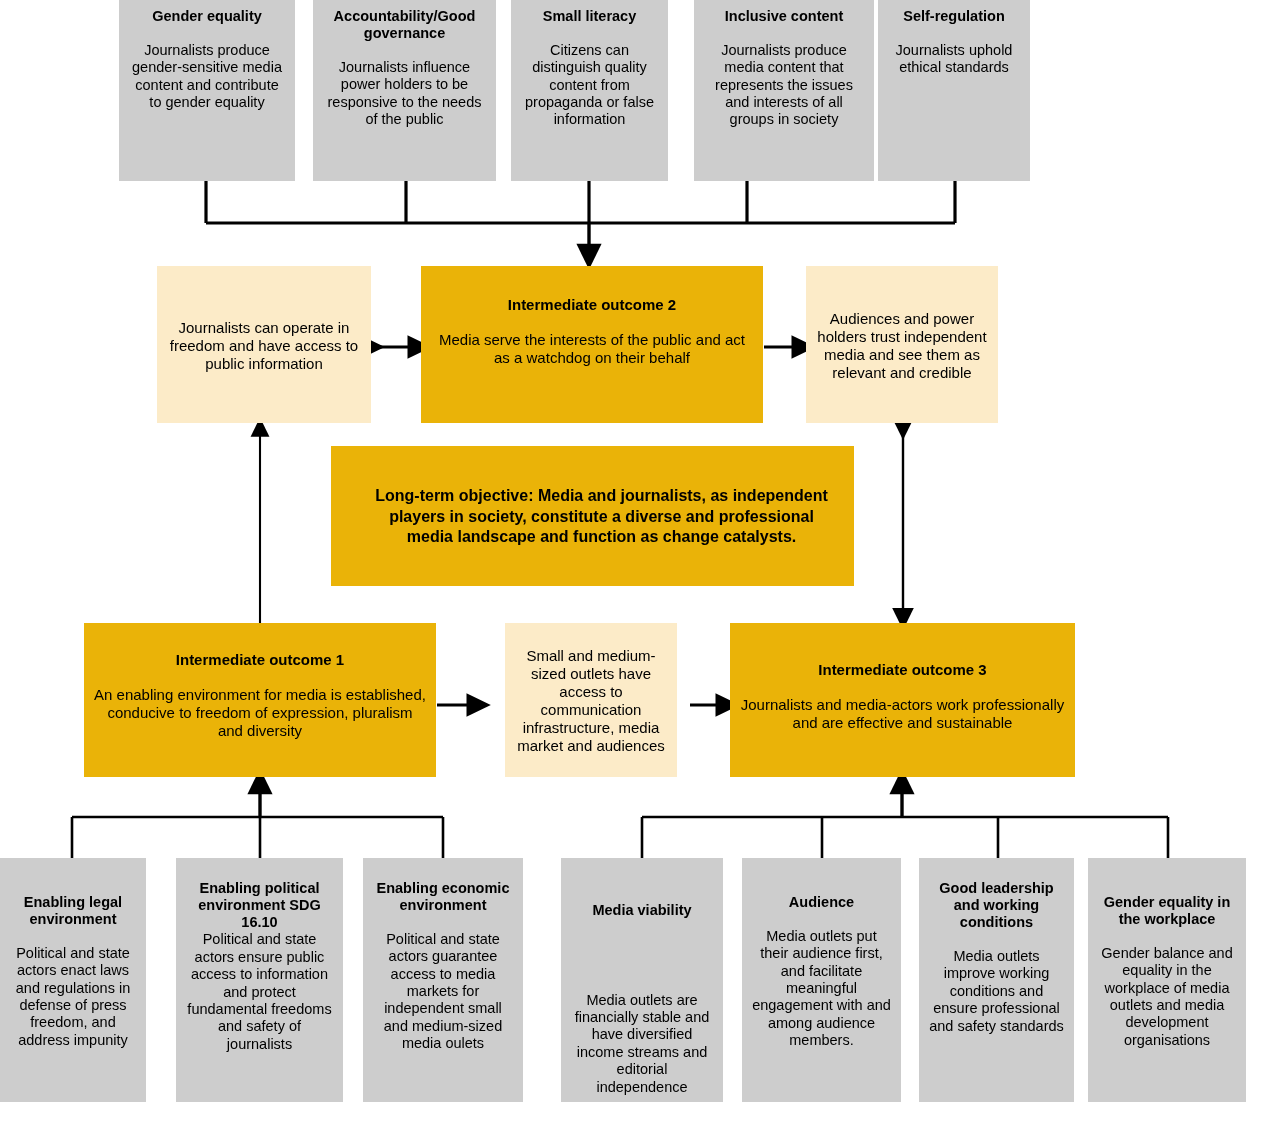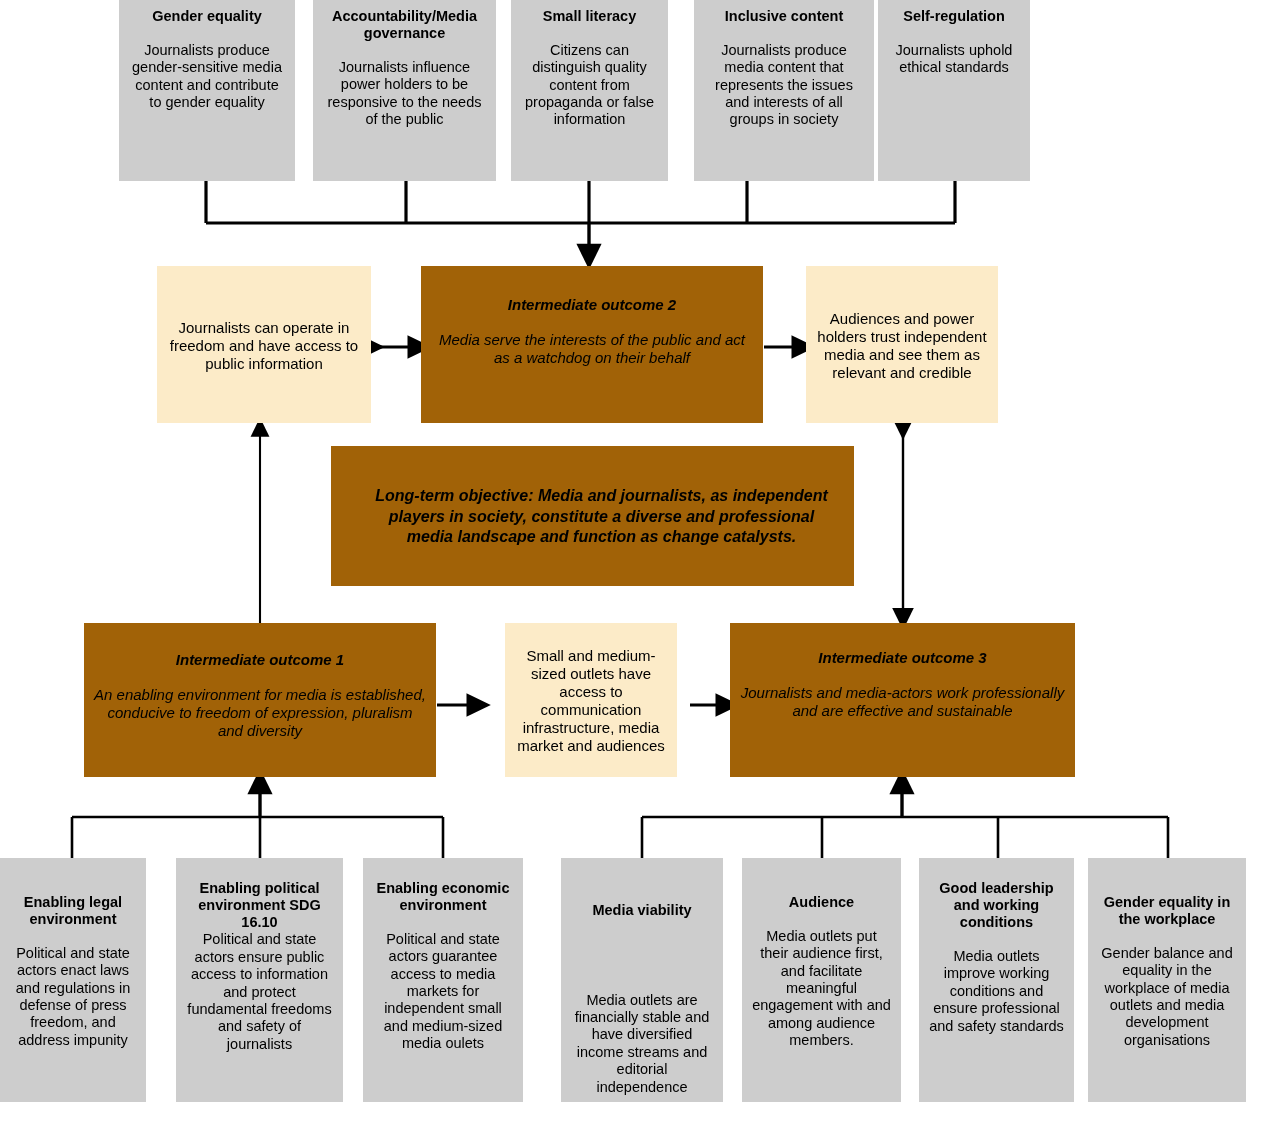--- a/index.html
+++ b/index.html
@@ -7,21 +7,21 @@
   body{width:1280px;height:1143px;font-family:"Liberation Sans",sans-serif;color:#000;}
   #canvas{position:relative;width:1280px;height:1143px;overflow:hidden;}
 
   .box{position:absolute;box-sizing:border-box;display:flex;flex-direction:column;
        align-items:center;padding:8px 10px 6px 10px;text-align:center;}
   .box .hd{font-weight:bold;line-height:1.18;}
   .box .bd{line-height:1.20;}
   .box .bd.gap{margin-top:1.15em;}
 
   .gray{background:#cdcdcd;}
-  .yellow{background:#a16207;font-style:italic;}
+  .yellow{background:#eab308;}
   .cream{background:#fcebc8;}
 
   .t-out{font-size:15px;}
   .t-out .hd{font-size:15px;}
   .t-out .bd{font-size:15px;}
 
   .t-top{font-size:14.5px;}
   .t-bot{font-size:14.5px;}
 
   .objective{justify-content:center;}
@@ -83,21 +83,21 @@
     </g>
     <path d="M902,817 L902,782" stroke="#000" stroke-width="3.4" fill="none" marker-end="url(#ah)"></path>
   </svg>
 
   <div class="box gray t-top" style="left:119px;top:0px;width:176px;height:181px;">
     <div class="hd">Gender equality</div>
     <div class="bd gap">Journalists produce gender-sensitive media content and contribute to gender equality</div>
   </div>
 
   <div class="box gray t-top" style="left:313px;top:0px;width:183px;height:181px;">
-    <div class="hd">Accountability/Media governance</div>
+    <div class="hd">Accountability/Good governance</div>
     <div class="bd gap">Journalists influence power holders to be responsive to the needs of the public</div>
   </div>
 
   <div class="box gray t-top" style="left:511px;top:0px;width:157px;height:181px;">
     <div class="hd">Small literacy</div>
     <div class="bd gap">Citizens can distinguish quality content from propaganda or false information</div>
   </div>
 
   <div class="box gray t-top" style="left:694px;top:0px;width:180px;height:181px;">
     <div class="hd">Inclusive content</div>
@@ -128,21 +128,21 @@
 
   <div class="box yellow t-out" style="left:84px;top:623px;width:352px;height:154px;padding-top:28px;">
     <div class="hd">Intermediate outcome 1</div>
     <div class="bd gap">An enabling environment for media is established, conducive to freedom of expression, pluralism and diversity</div>
   </div>
 
   <div class="box cream t-out" style="left:505px;top:623px;width:172px;height:154px;justify-content:center;">
     <div class="bd">Small and medium-sized outlets have access to communication infrastructure, media market and audiences</div>
   </div>
 
-  <div class="box yellow t-out" style="left:730px;top:623px;width:345px;height:154px;padding-top:26px;">
+  <div class="box yellow t-out" style="left:730px;top:623px;width:345px;height:154px;padding-top:38px;">
     <div class="hd">Intermediate outcome 3</div>
     <div class="bd gap">Journalists and media-actors work professionally and are effective and sustainable</div>
   </div>
 
   <div class="box gray t-bot" style="left:0px;top:858px;width:146px;height:244px;padding-top:36px;">
     <div class="hd">Enabling legal environment</div>
     <div class="bd gap">Political and state actors enact laws and regulations in defense of press freedom, and address impunity</div>
   </div>
 
   <div class="box gray t-bot" style="left:176px;top:858px;width:167px;height:244px;padding-top:22px;">

